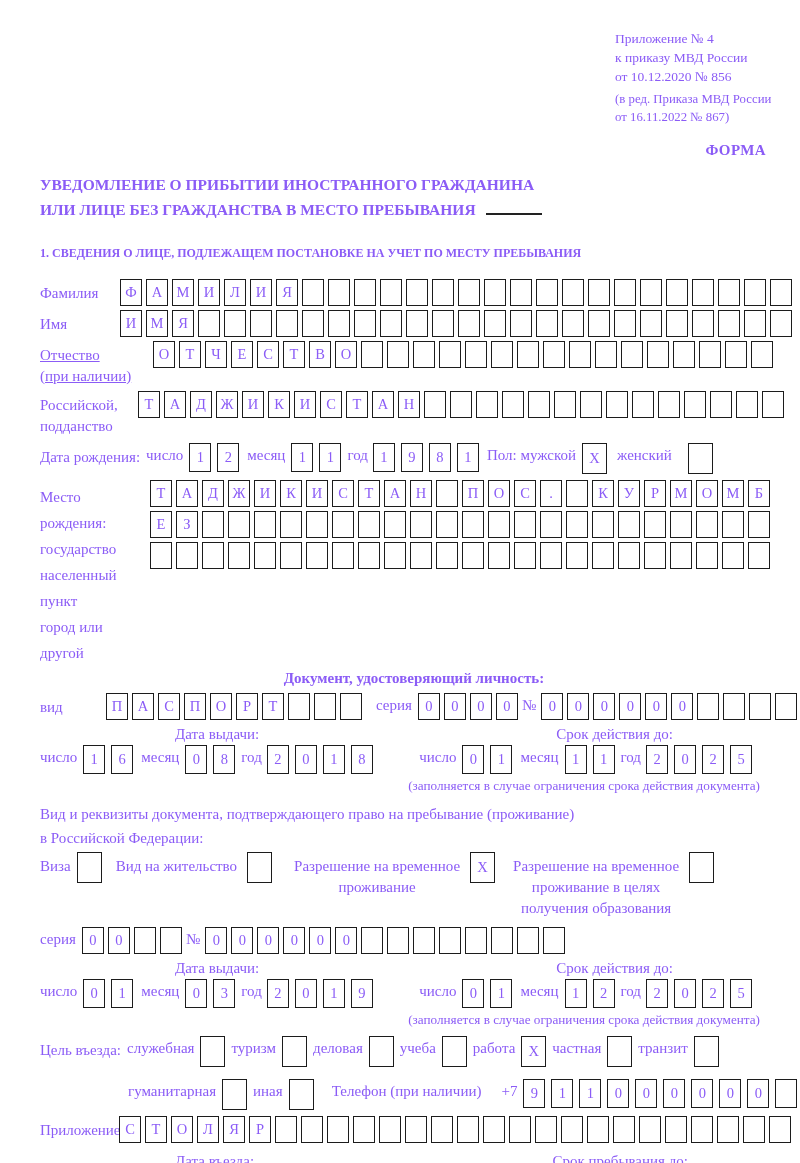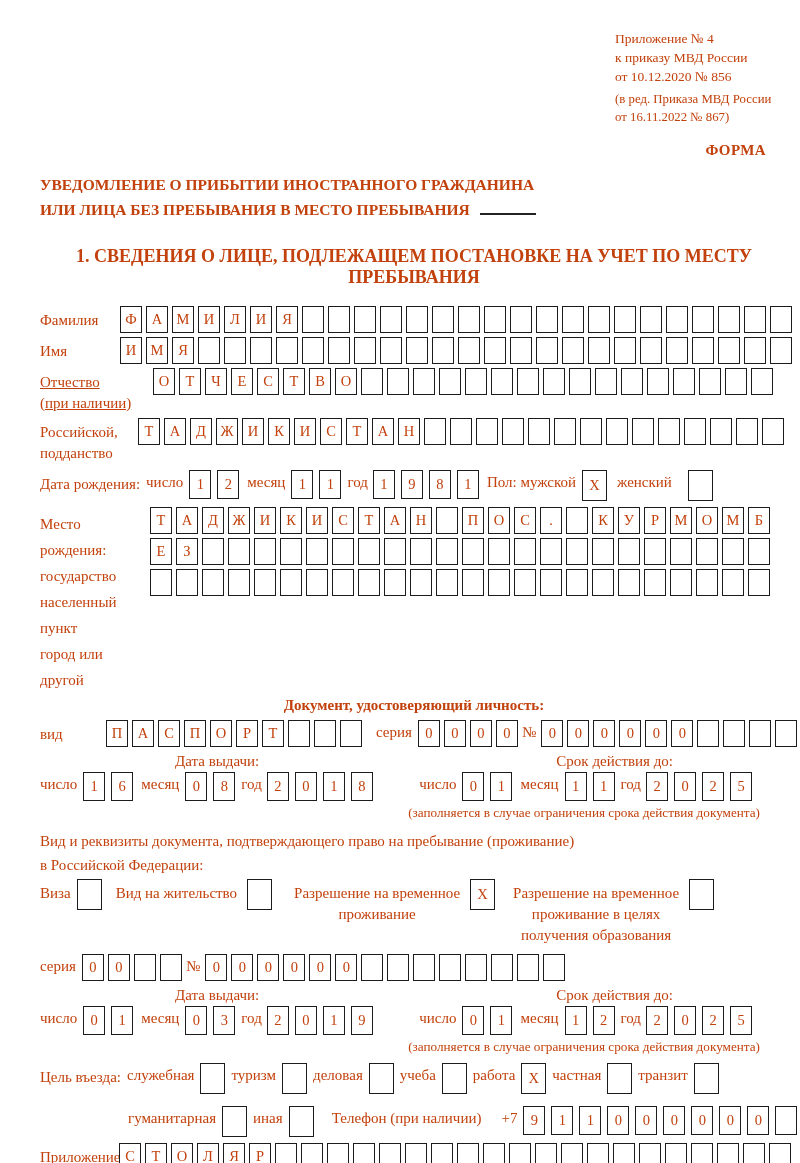--- a/index.html
+++ b/index.html
@@ -1,28 +1,28 @@
 <!DOCTYPE html>
 <html lang="ru"><head>
 <meta charset="utf-8">
 <style>
   html,body{margin:0;padding:0;background:#e8e8e8;}
   .page{
-    width:800px;height:1163px;margin:0 auto;background:#ffffff;color:#c2410c;
+    width:800px;height:1163px;margin:0 auto;background:#ffffff;color:#8b5cf6;
     font-family:"Liberation Serif","DejaVu Serif",serif;font-size:15px;
     padding:30px 12px 0 40px;box-sizing:border-box;overflow:hidden;position:relative;
   }
   
   .hdr-right{margin-left:575px;width:175px;font-size:13.5px;line-height:1.4;}
   .hdr-right .edition{margin-top:4px;font-size:12.8px;}
   .form-word{text-align:right;padding-right:22px;font-weight:bold;font-size:15px;margin-top:16px;letter-spacing:.4px;}
   
   .title{text-align:left;font-weight:bold;font-size:15.5px;line-height:1.55;margin-top:14px;}
   .title-underline{display:inline-block;width:56px;border-bottom:2px solid #222;margin-left:10px;vertical-align:baseline;}
-  .sec-heading{font-weight:bold;font-size:18px;text-align:center;margin:24px 0 18px 0;}
+  .sec-heading{font-weight:bold;font-size:12px;text-align:left;margin:24px 0 18px 0;}
   
   .frow{display:flex;align-items:flex-start;margin-bottom:4px;}
   .flabel{flex:none;padding-top:4px;line-height:21px;}
   .w80{width:80px;} .w97{width:98px;} .w112{width:113px;text-decoration:underline;} .w110{width:110px;} .w78{width:79px;} .w66{width:66px;}
   .boxrow{display:flex;flex:none;align-items:flex-start;}
   .cell{
     flex:none;width:20px;height:25px;border:1.5px solid #1c1c1c;margin-right:4px;
     display:inline-flex;align-items:center;justify-content:center;
     font-size:14.5px;background:#fff;
   }
@@ -54,21 +54,21 @@
       <div>(в ред. Приказа МВД России</div>
       <div>от 16.11.2022 № 867)</div>
     </div>
   </div>
 
   <div class="form-word">ФОРМА</div>
 
   <div class="title">
     <div>УВЕДОМЛЕНИЕ О ПРИБЫТИИ ИНОСТРАННОГО ГРАЖДАНИНА</div>
     <div>
-      <span>ИЛИ ЛИЦА БЕЗ ПРЕБЫВАНИЯ В МЕСТО ПРЕБЫВАНИЯ</span><span class="title-underline"></span>
+      <span>ИЛИ ЛИЦЕ БЕЗ ГРАЖДАНСТВА В МЕСТО ПРЕБЫВАНИЯ</span><span class="title-underline"></span>
     </div>
   </div>
 
   <div class="sec-heading">1. СВЕДЕНИЯ О ЛИЦЕ, ПОДЛЕЖАЩЕМ ПОСТАНОВКЕ НА УЧЕТ ПО МЕСТУ ПРЕБЫВАНИЯ</div>
 
   <div class="frow">
     <div class="flabel w80">Фамилия</div>
     <div class="boxrow">
         <span class="cell">Ф</span>
         <span class="cell">А</span>

